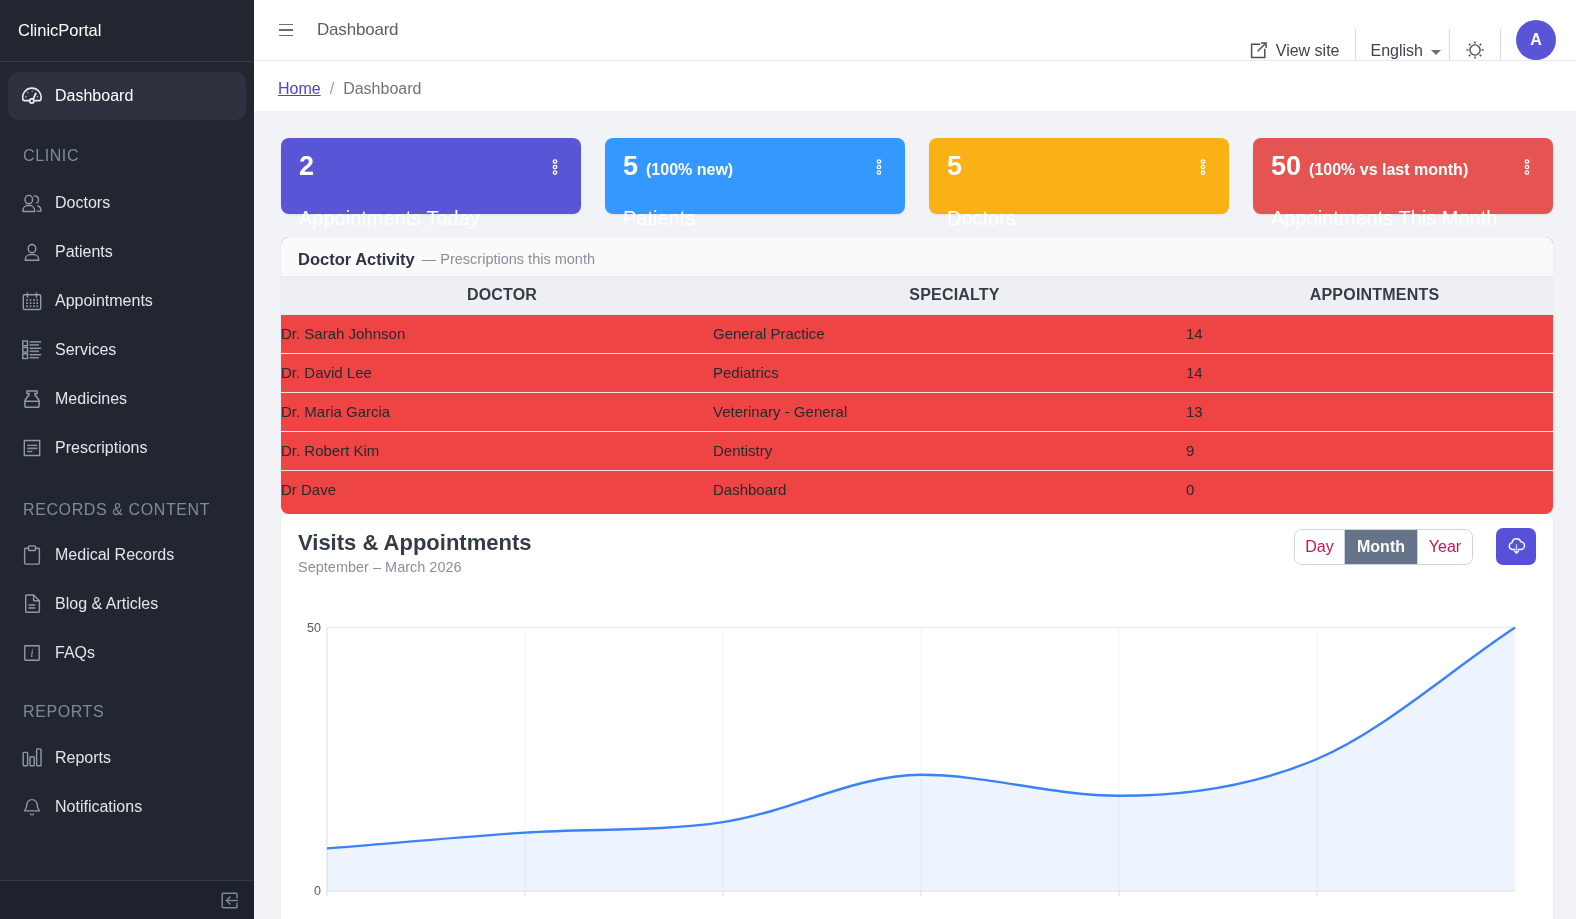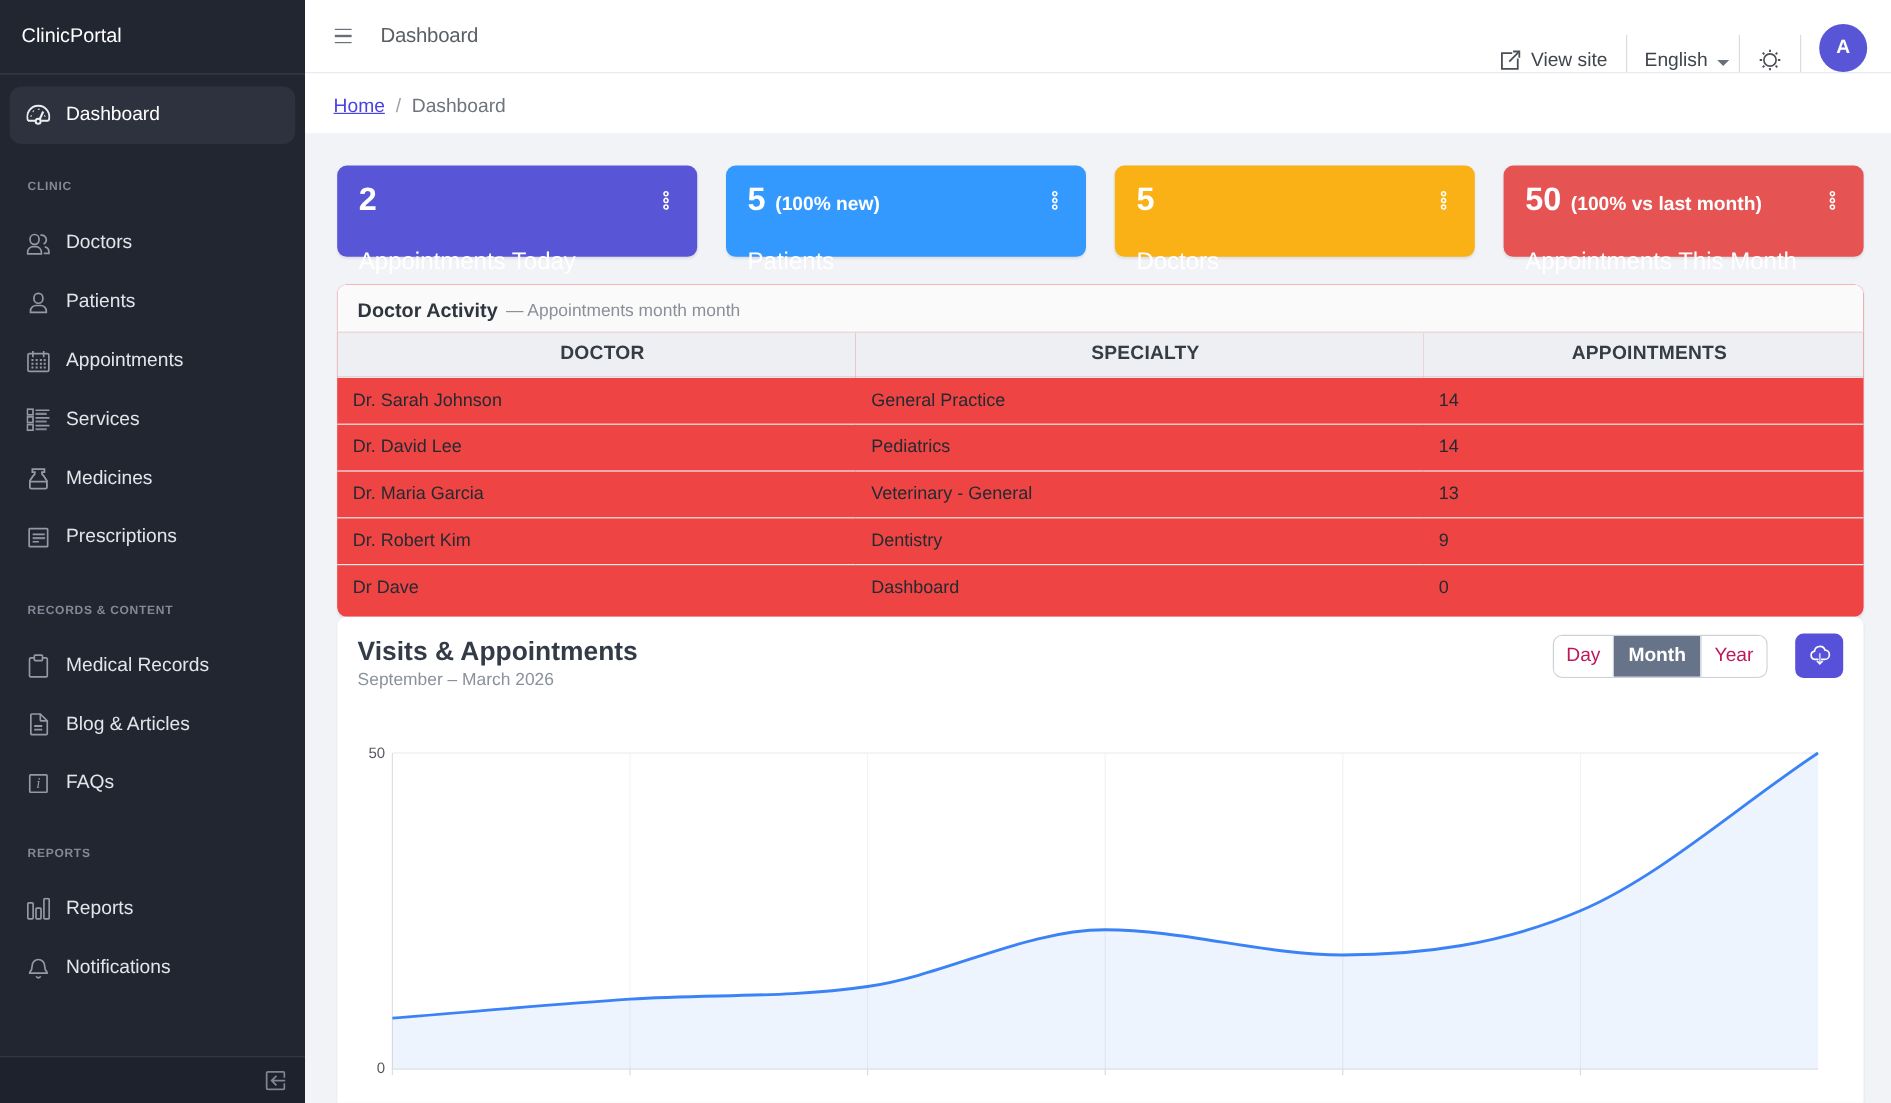--- a/index.html
+++ b/index.html
@@ -6,21 +6,21 @@
 html,body{margin:0;padding:0}
 body{width:1576px;height:919px;overflow:hidden;font-family:"Liberation Sans",sans-serif;background:#f2f3f7}
 
 .sidebar{position:fixed;left:0;top:0;bottom:0;width:254px;background:#212631;z-index:5}
 .brand{height:62px;line-height:61px;padding-left:18px;font-size:16.5px;color:#fff;border-bottom:1px solid rgba(255,255,255,.1)}
 .nav{padding:10px 8px 0}
 .nitem{display:flex;align-items:center;height:48px;margin-bottom:1px;border-radius:10px;padding-left:14px;font-size:16px;color:#e2e5ea}
 .nitem svg{width:20px;height:20px;margin-right:13px;flex:none;stroke:#939aa6;fill:none;stroke-width:1.4}
 .nitem.active{background:#2d323e;color:#fff}
 .nitem.active svg{stroke:#eceef1}
-.ntitle{font-size:10px;font-weight:700;letter-spacing:.6px;color:#828a97;padding-left:15px;line-height:19px}
+.ntitle{font-size:16px;font-weight:400;letter-spacing:.6px;color:#828a97;padding-left:15px;line-height:19px}
 .t1{margin:26px 0 14px}
 .t2{margin:28px 0 12px}
 .t3{margin:25px 0 13px}
 .sfooter{position:absolute;left:0;right:0;bottom:0;height:39px;border-top:1px solid rgba(255,255,255,.1);background:rgba(0,0,0,.1)}
 .sfooter svg{position:absolute;right:16px;top:11px;width:17px;height:17px;stroke:#7e8593;fill:none;stroke-width:1.5}
 
 .main{margin-left:254px}
 .topbar{height:61px;background:#fff;border-bottom:1px solid #e8eaee;display:flex;align-items:center;position:relative}
 .burger{margin-left:25px;width:14px}
 .burger div{height:1.5px;background:#6a6f77;margin-bottom:4px}
@@ -47,21 +47,21 @@
 .csub{font-size:16px;font-weight:600}
 .clabel{font-size:20px;margin-top:26px}
 .dots{position:absolute;right:22px;top:20px}
 
 .tcard{background:#ef4444;border-radius:8px;box-shadow:0 1px 2px rgba(0,0,0,.08);overflow:hidden}
 .tchead{height:40px;background:#fafafb;border-bottom:1px solid #e8eaee;display:flex;align-items:center;padding:5px 0 0 17px;font-size:16.5px}
 .tchead b{color:#2f353e;font-weight:700}
 .tchead span{color:#8a8f98;font-size:14.5px;margin-left:7px}
 table{width:100%;border-collapse:collapse;table-layout:fixed;margin-bottom:5px}
 thead th{height:37px;background:#edeff3;font-size:16px;font-weight:700;color:#363c44;text-align:center;padding-left:11px;letter-spacing:.2px;border-bottom:1px solid #e3e6ea}
-tbody td{height:39px;font-size:15px;color:#252a31;padding-left:13px;border-top:1px solid #e9ebee}
+tbody td{height:39px;font-size:15px;color:#252a31;padding-left:0;border-top:1px solid #e9ebee}
 tbody tr:first-child td{border-top:none}
 
 .chcard{position:relative;background:#fff;border-radius:8px 8px 0 0;box-shadow:0 1px 2px rgba(0,0,0,.08);height:420px}
 .chtitle{position:absolute;left:17px;top:16px;font-size:22px;font-weight:700;color:#333b47}
 .chsub{position:absolute;left:17px;top:45px;font-size:14.5px;color:#8a919d}
 .btngroup{position:absolute;right:80px;top:15px;display:flex;height:36px;font-size:16px;border:1px solid #cdd2da;border-radius:8px;overflow:hidden}
 .btngroup div{display:flex;align-items:center;justify-content:center;color:#be185d;background:#fff}
 .btngroup .bday{width:50px;border-right:1px solid #cdd2da}
 .btngroup .bmonth{width:72px;background:#667389;color:#fff;font-weight:600}
 .btngroup .byear{width:55px;border-left:1px solid #cdd2da}
@@ -248,21 +248,21 @@
               <circle cx="4" cy="3.5" r="1.7"></circle>
               <circle cx="4" cy="9" r="1.7"></circle>
               <circle cx="4" cy="14.5" r="1.7"></circle>
             </g>
           </svg>
         </div>
     </div>
     <div class="tcard">
       <div class="tchead">
           <b>Doctor Activity</b>
-          <span>— Appointments month month</span>
+          <span>— Prescriptions this month</span>
         </div>
       <table>
         <colgroup>
             <col style="width:432px">
             <col style="width:473px">
             <col>
           </colgroup>
         <thead>
             <tr>
               <th>DOCTOR</th>

